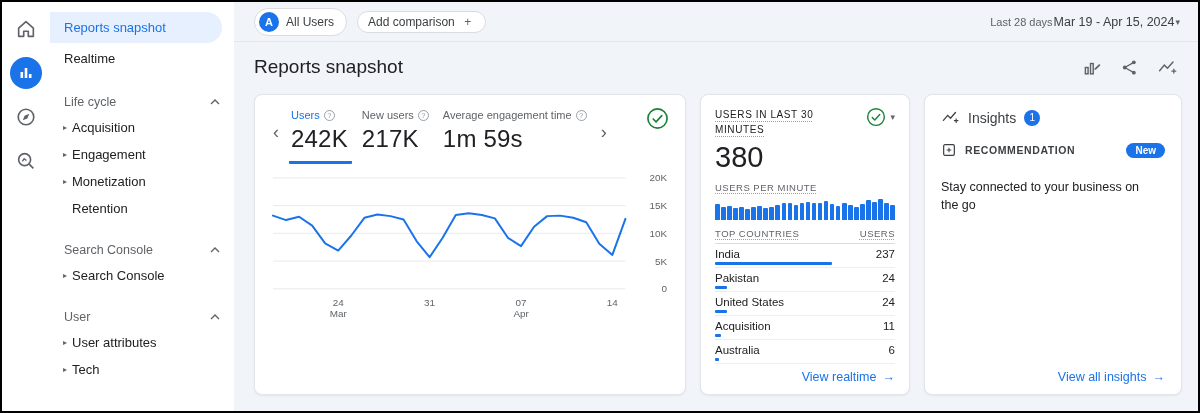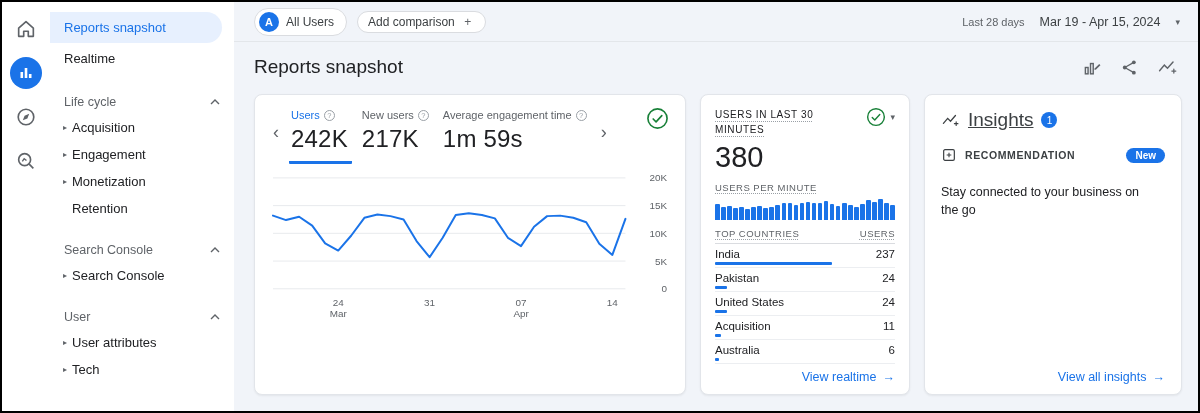--- a/index.html
+++ b/index.html
@@ -25,21 +25,21 @@
   .tri { width:14px; font-size:8px; color:#5f6368; text-align:center; flex:none; }
 
   
   .main { flex:1; min-width:0; background:#f1f4f9; display:flex; flex-direction:column; }
 
   .topbar { height:40px; flex:none; display:flex; align-items:center; gap:10px; padding:0 18px 0 20px; border-bottom:1px solid #e3e6ea; }
   .chip { display:inline-flex; align-items:center; gap:7px; background:#fff; border:1px solid #dadce0; border-radius:16px; padding:3px 12px 3px 4px; font-size:12px; color:#3c4043; cursor:pointer; }
   .chip.chip-add { padding:3px 10px; gap:6px; }
   .avatar { width:20px; height:20px; border-radius:50%; background:#1a73e8; color:#fff; font-size:11px; font-weight:700; display:grid; place-items:center; }
   .plus-circle { width:14px; height:14px; border-radius:50%; display:grid; place-items:center; font-size:12px; color:#5f6368; }
-  .datebox { margin-left:auto; display:flex; align-items:center; gap:15px; cursor:pointer; }
+  .datebox { margin-left:auto; display:flex; align-items:center; gap:1px; cursor:pointer; }
   .date-prefix { font-size:11px; color:#5f6368; }
   .date-range { font-size:12.5px; color:#3c4043; }
   .caret { font-size:9px; color:#5f6368; }
 
   .title-row { display:flex; align-items:center; justify-content:space-between; padding:14px 20px 16px; }
   .title-row h1 { font-size:19px; font-weight:400; color:#202124; }
   .title-actions { display:flex; align-items:center; gap:18px; }
   .icon-btn { border:none; background:none; padding:0; cursor:pointer; display:grid; place-items:center; }
 
   .cards { flex:1; min-height:0; display:flex; align-items:stretch; gap:14px; padding:0 16px 16px 20px; }
@@ -72,21 +72,21 @@
   .rt-row { border-bottom:1px solid #eceef1; padding:4px 0 2px; }
   .rt-row-top { display:flex; justify-content:space-between; font-size:11.5px; color:#202124; }
   .rt-bar-track { width:65%; height:3px; margin-top:2px; }
   .rt-bar { height:3px; background:#1a73e8; border-radius:1px; }
   .card-link-row { margin-top:auto; display:flex; justify-content:flex-end; padding-top:6px; }
   .card-link { display:inline-flex; align-items:center; gap:6px; color:#1a73e8; font-size:12.5px; font-weight:500; cursor:pointer; text-decoration:none; }
 
   
   .card-insights { flex:1; min-width:0; padding:14px 16px 10px; display:flex; flex-direction:column; }
   .ins-header { display:flex; align-items:center; gap:8px; }
-  .ins-title { font-size:19px; color:#3c4043;text-decoration:underline; }
+  .ins-title { font-size:14px; color:#3c4043; }
   .ins-badge { width:16px; height:16px; border-radius:50%; background:#1a73e8; color:#fff; font-size:10px; display:grid; place-items:center; }
   .ins-rec-row { display:flex; align-items:center; gap:8px; margin-top:16px;font-weight:bold; }
   .rec-label { font-size:10.5px; letter-spacing:.6px; color:#3c4043; }
   .new-pill { background:#1a73e8; color:#fff; font-size:10px; padding:2px 9px; border-radius:10px; margin-left:auto; }
   .ins-text { font-size:12.5px; color:#202124; line-height:1.45; margin-top:20px; max-width:210px; cursor:pointer; }
 </style>
 </head>
 <body>
 
 <div class="app">

